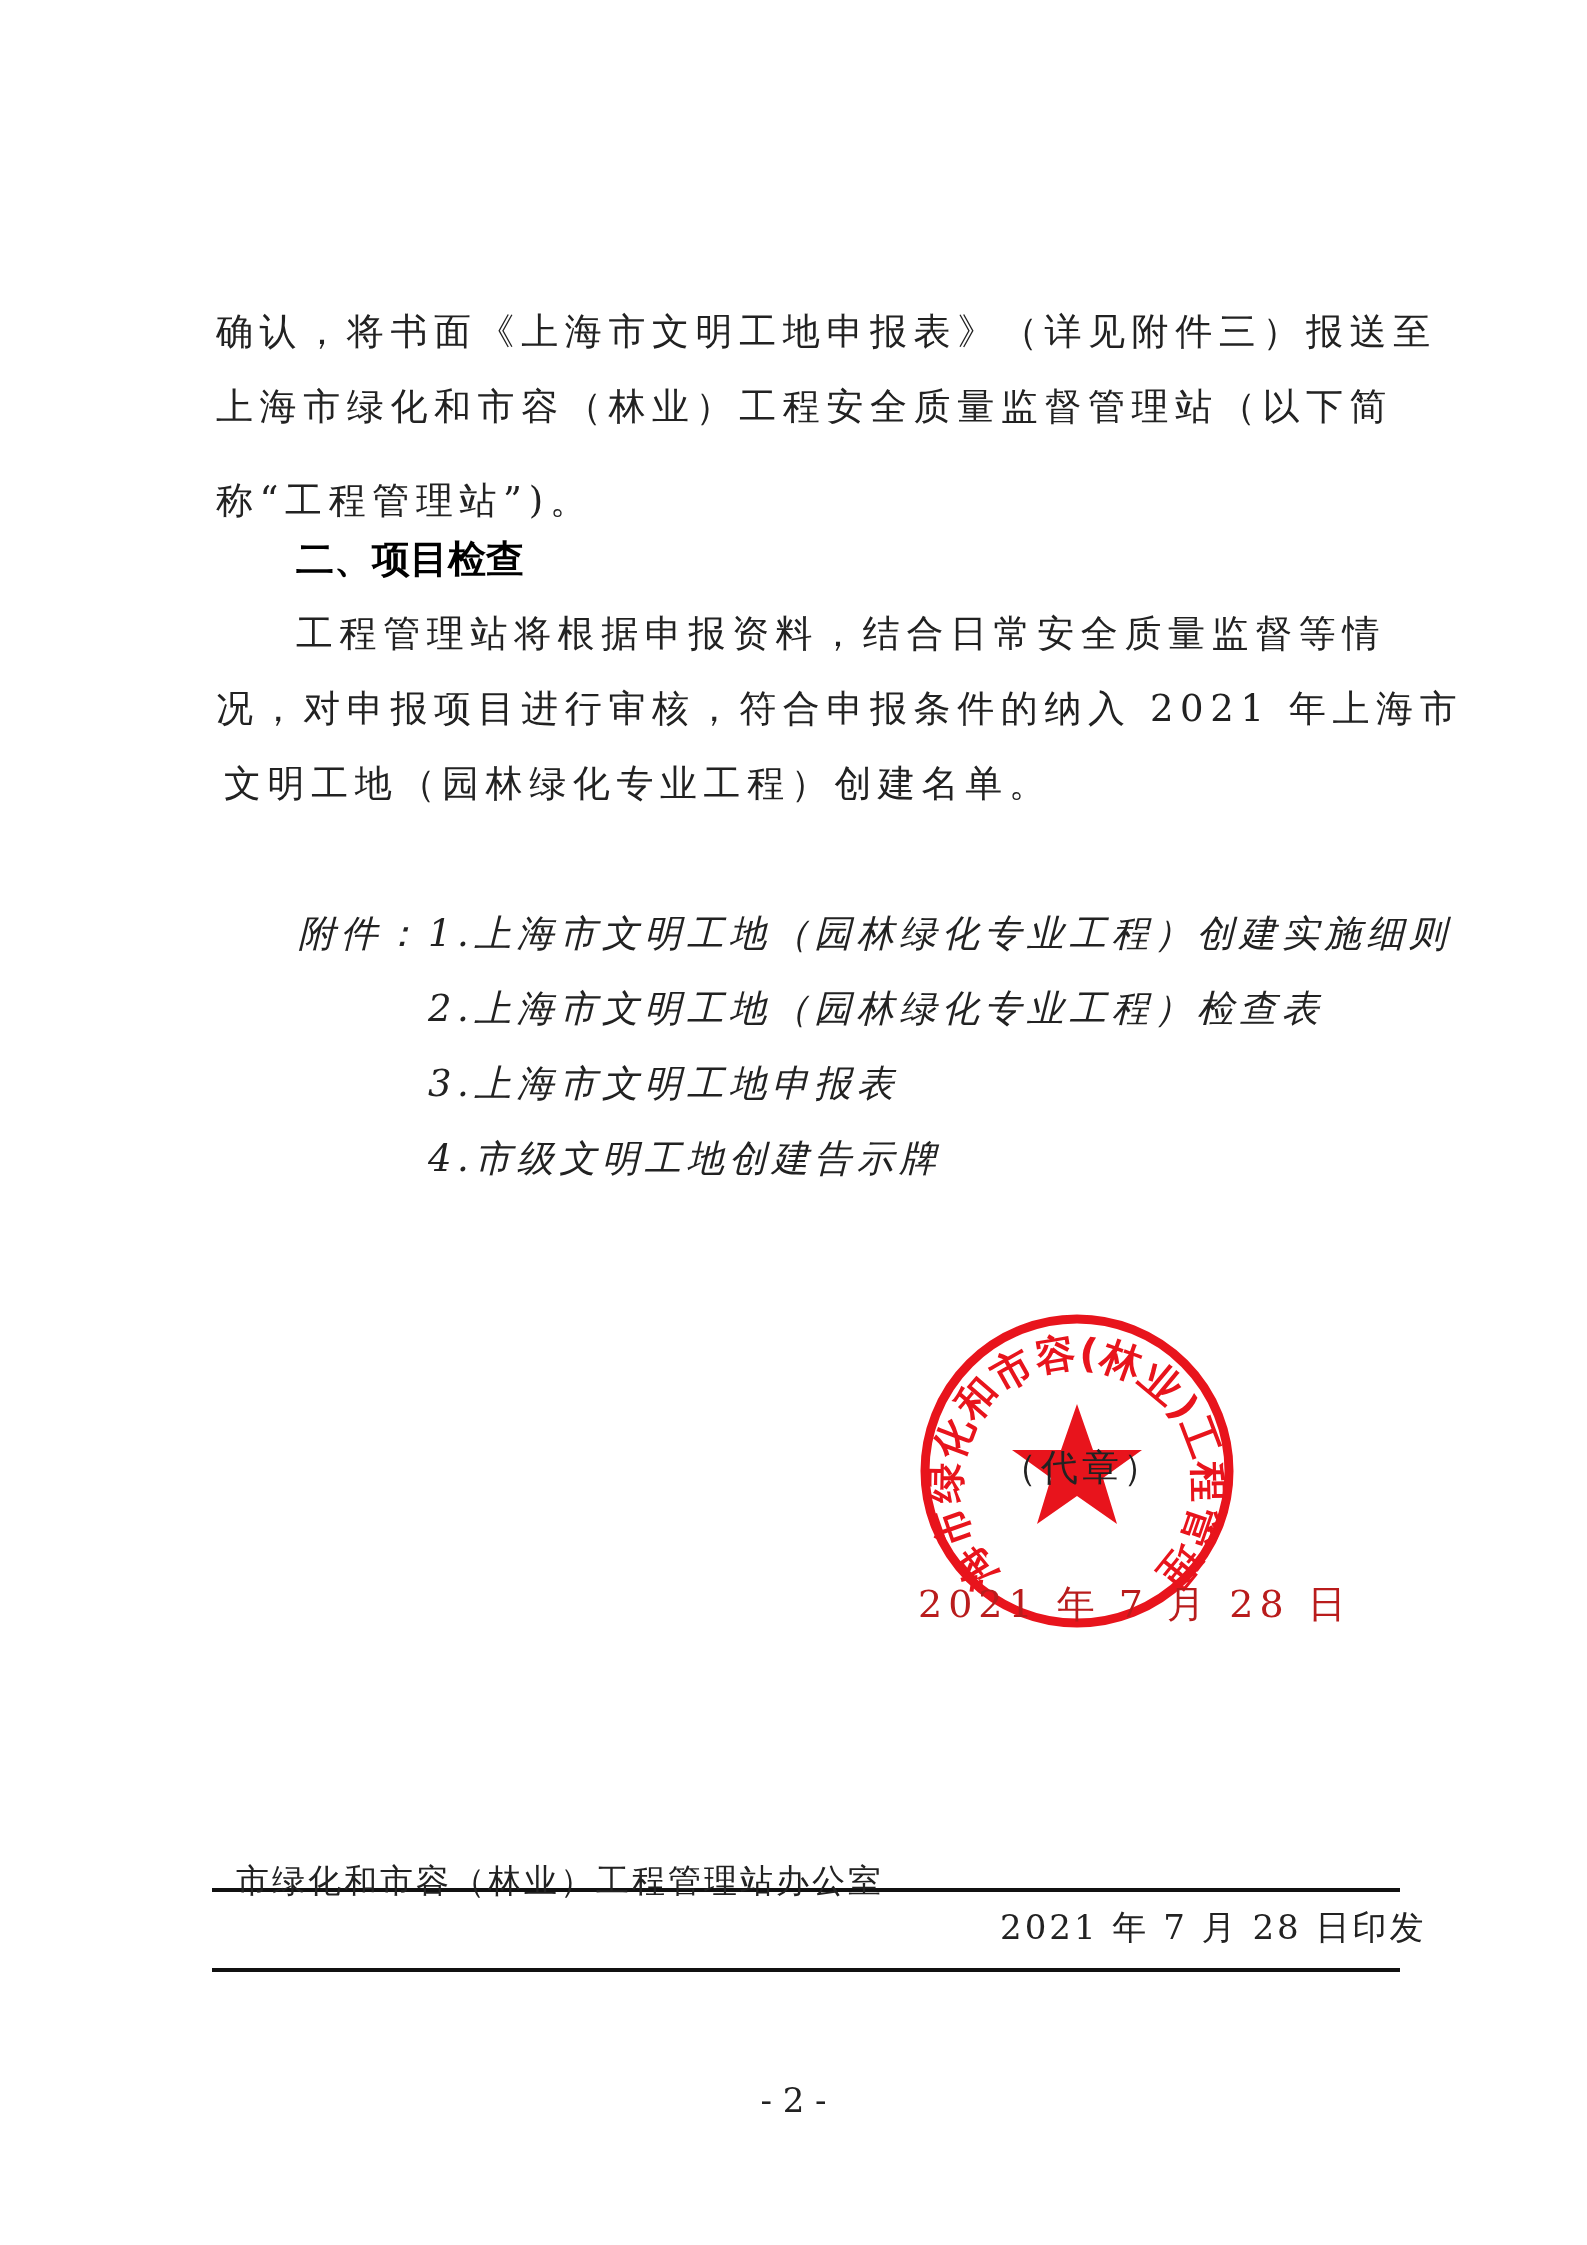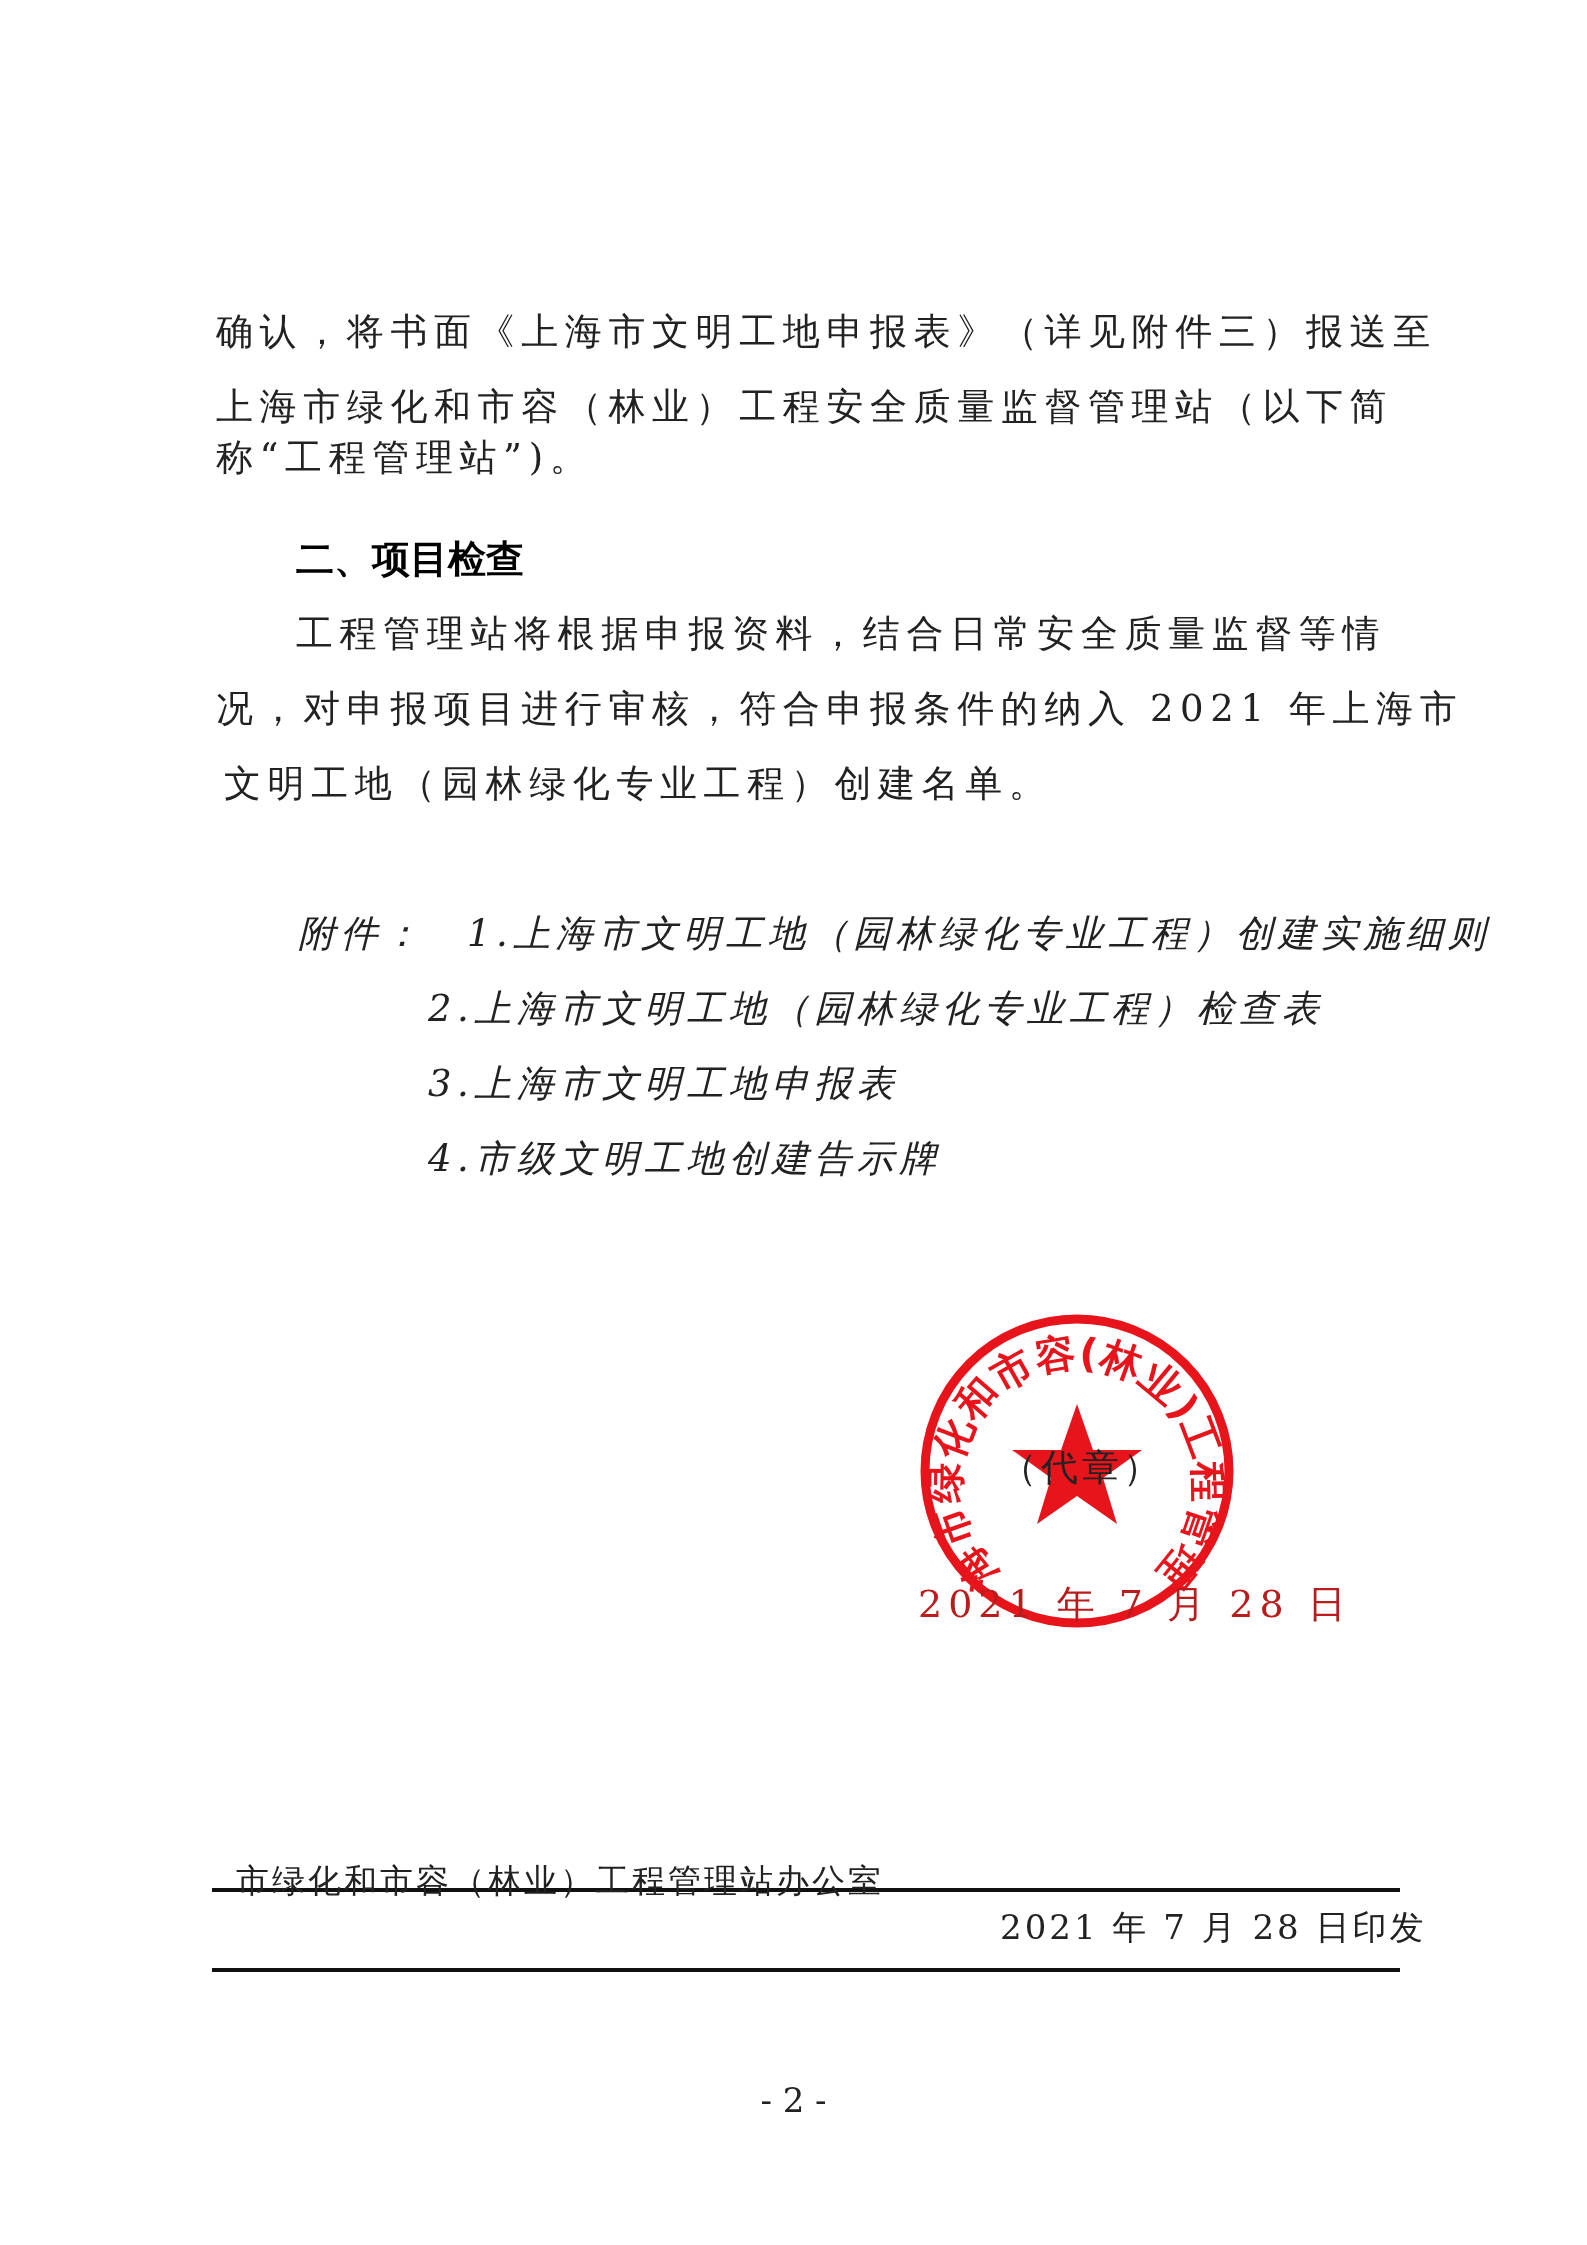--- a/index.html
+++ b/index.html
@@ -18,31 +18,31 @@
   .footer-right { position:absolute; left:1000px; top:1906px; font-size:34px; line-height:42px; letter-spacing:3px; }
   .page-num { position:absolute; left:0; width:1587px; top:2080px; text-align:center; font-size:34px; line-height:40px; }
 </style>
 </head>
 <body>
 
 <div>
 
   <div class="line" style="top:310px;">确认，将书面《上海市文明工地申报表》（详见附件三）报送至</div>
   <div class="line" style="top:385px;">上海市绿化和市容（林业）工程安全质量监督管理站（以下简</div>
-  <div class="line" style="top:436px;">称“工程管理站”)。</div>
+  <div class="line" style="top:479px;">称“工程管理站”)。</div>
 
   <div class="heading" style="top:537px;">二、项目检查</div>
 
   <div class="line" style="top:612px; left:296px; width:1096px;">工程管理站将根据申报资料，结合日常安全质量监督等情</div>
   <div class="line" style="top:687px;">况，对申报项目进行审核，符合申报条件的纳入 2021 年上海市</div>
   <div class="line" style="top:762px;margin-left:8px;">文明工地（园林绿化专业工程）创建名单。</div>
 
   <div>
     <div class="attach" style="left:298px; top:912px;">附件：</div>
-    <div class="attach" style="left:428px; top:912px;margin-left:39px;">1.上海市文明工地（园林绿化专业工程）创建实施细则</div>
+    <div class="attach" style="left:428px; top:912px;">1.上海市文明工地（园林绿化专业工程）创建实施细则</div>
     <div class="attach" style="left:428px; top:987px;">2.上海市文明工地（园林绿化专业工程）检查表</div>
     <div class="attach" style="left:428px; top:1062px;">3.上海市文明工地申报表</div>
     <div class="attach" style="left:428px; top:1137px;">4.市级文明工地创建告示牌</div>
   </div>
 
   <svg class="stamp" viewBox="0 0 318 318">
     <defs>
       <path id="seal-arc" d="M 70 250 A 118 118 0 1 1 248 250"></path>
     </defs>
     <circle cx="159" cy="159" r="152" fill="none" stroke="#e8141c" stroke-width="9"></circle>

